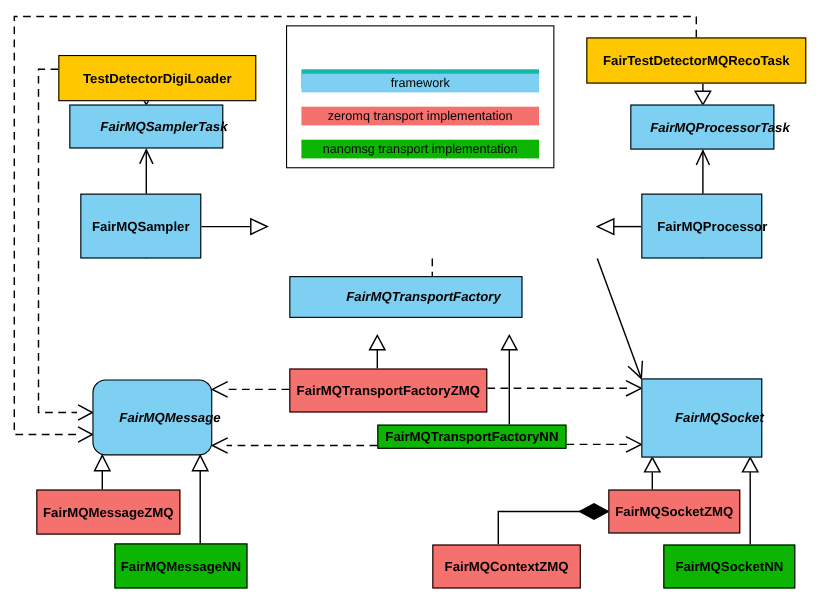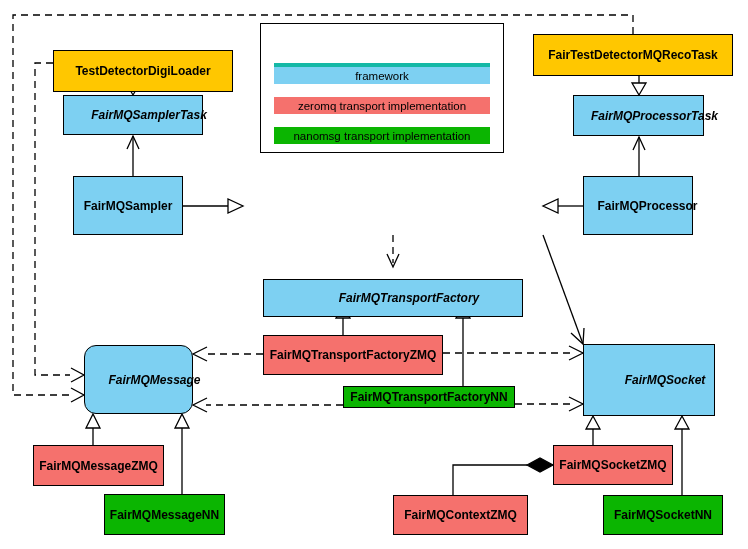--- a/index.html
+++ b/index.html
@@ -155,29 +155,29 @@
 
   <div class="node abstract" style="left: 63px; top: 95px; width: 140px; height: 40px; background: rgb(125, 208, 242);">FairMQSamplerTask</div>
 
   <div class="node abstract" style="left: 573px; top: 95px; width: 131px; height: 41px; background: rgb(125, 208, 242);">FairMQProcessorTask</div>
 
   <div class="node" style="left: 73px; top: 176px; width: 110px; height: 59px; background: rgb(125, 208, 242);">FairMQSampler</div>
 
 
   <div class="node" style="left: 583px; top: 176px; width: 110px; height: 59px; background: rgb(125, 208, 242); padding-left: 19px;">FairMQProcessor</div>
 
-  <div class="node abstract" style="left: 263px; top: 279px; width: 260px; height: 38px; background: rgb(125, 208, 242);">FairMQTransportFactory</div>
+  <div class="node abstract" style="left: 263px; top: 251px; width: 212px; height: 38px; background: rgb(125, 208, 242);">FairMQTransportFactory</div>
 
   <div class="node" style="left: 263px; top: 335px; width: 180px; height: 40px; background: rgb(245, 113, 109);">FairMQTransportFactoryZMQ</div>
 
   <div class="node" style="left: 343px; top: 386px; width: 172px; height: 22px; background: rgb(11, 181, 1);">FairMQTransportFactoryNN</div>
 
   <div class="node abstract" style="left: 84px; top: 345px; width: 109px; height: 69px; background: rgb(125, 208, 242); border-radius: 12px;">FairMQMessage</div>
 
-  <div class="node abstract" style="left: 583px; top: 344px; width: 132px; height: 72px; background: rgb(125, 208, 242);">FairMQSocket</div>
+  <div class="node abstract" style="left: 583px; top: 344px; width: 110px; height: 72px; background: rgb(125, 208, 242);">FairMQSocket</div>
 
   <div class="node" style="left: 33px; top: 445px; width: 131px; height: 41px; background: rgb(245, 113, 109);">FairMQMessageZMQ</div>
 
   <div class="node" style="left: 104px; top: 494px; width: 121px; height: 41px; background: rgb(11, 181, 1);">FairMQMessageNN</div>
 
   <div class="node" style="left: 393px; top: 495px; width: 135px; height: 40px; background: rgb(245, 113, 109);">FairMQContextZMQ</div>
 
   <div class="node" style="left: 553px; top: 445px; width: 120px; height: 40px; background: rgb(245, 113, 109);">FairMQSocketZMQ</div>
 
   <div class="node" style="left: 603px; top: 495px; width: 120px; height: 40px; background: rgb(11, 181, 1);">FairMQSocketNN</div>

